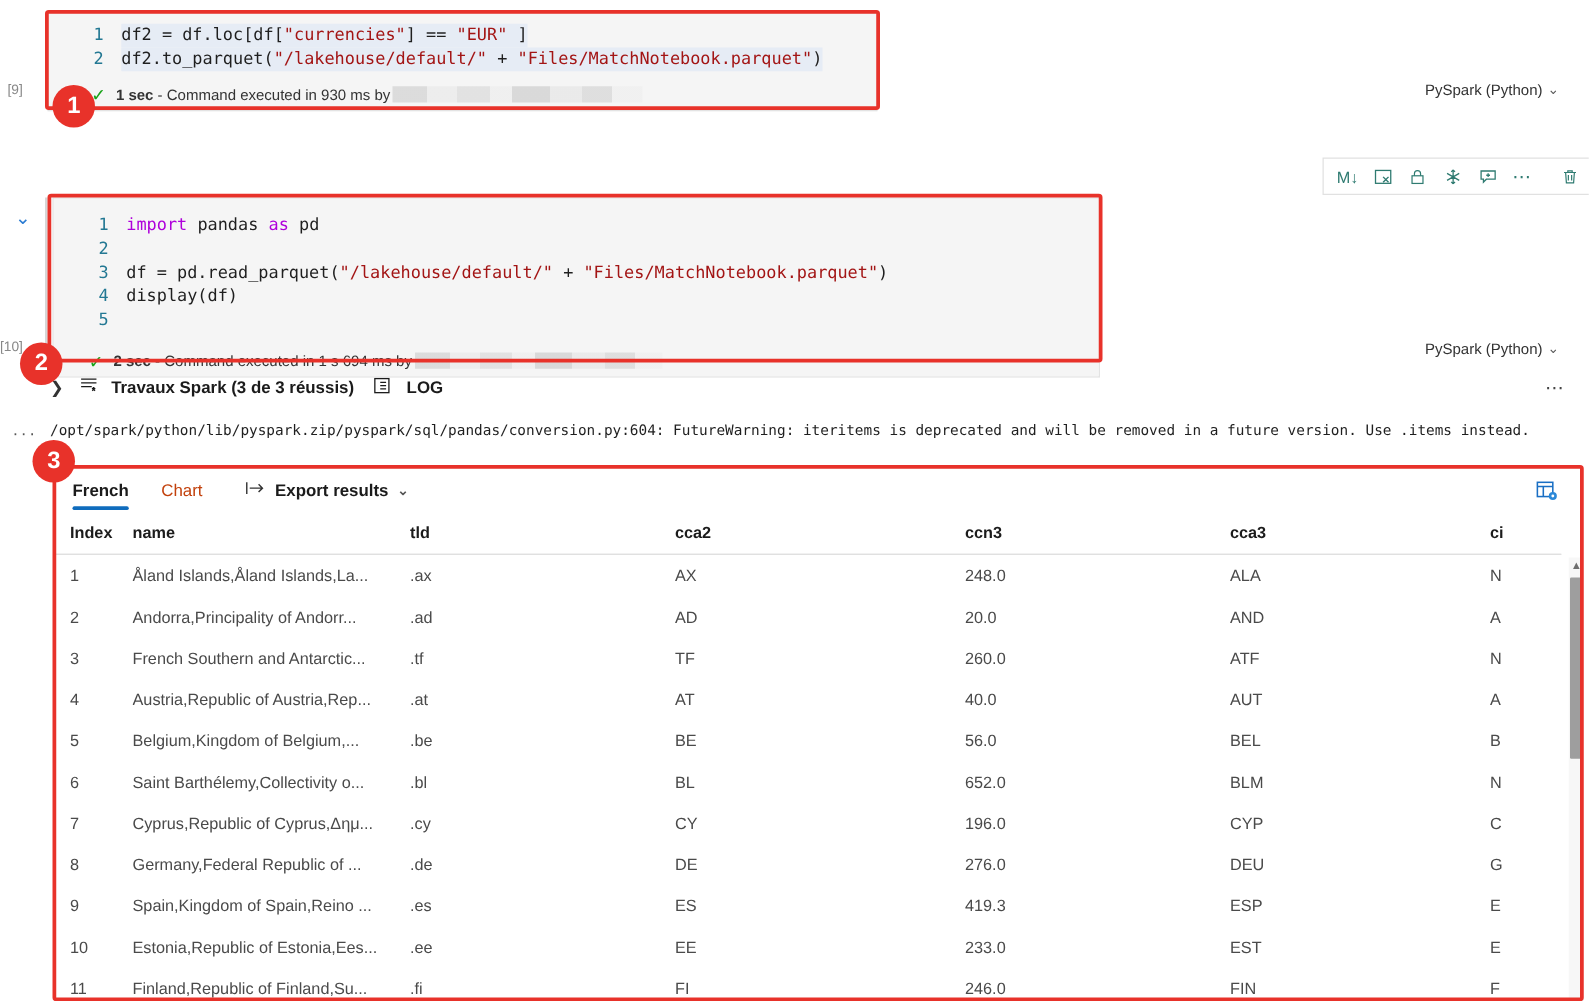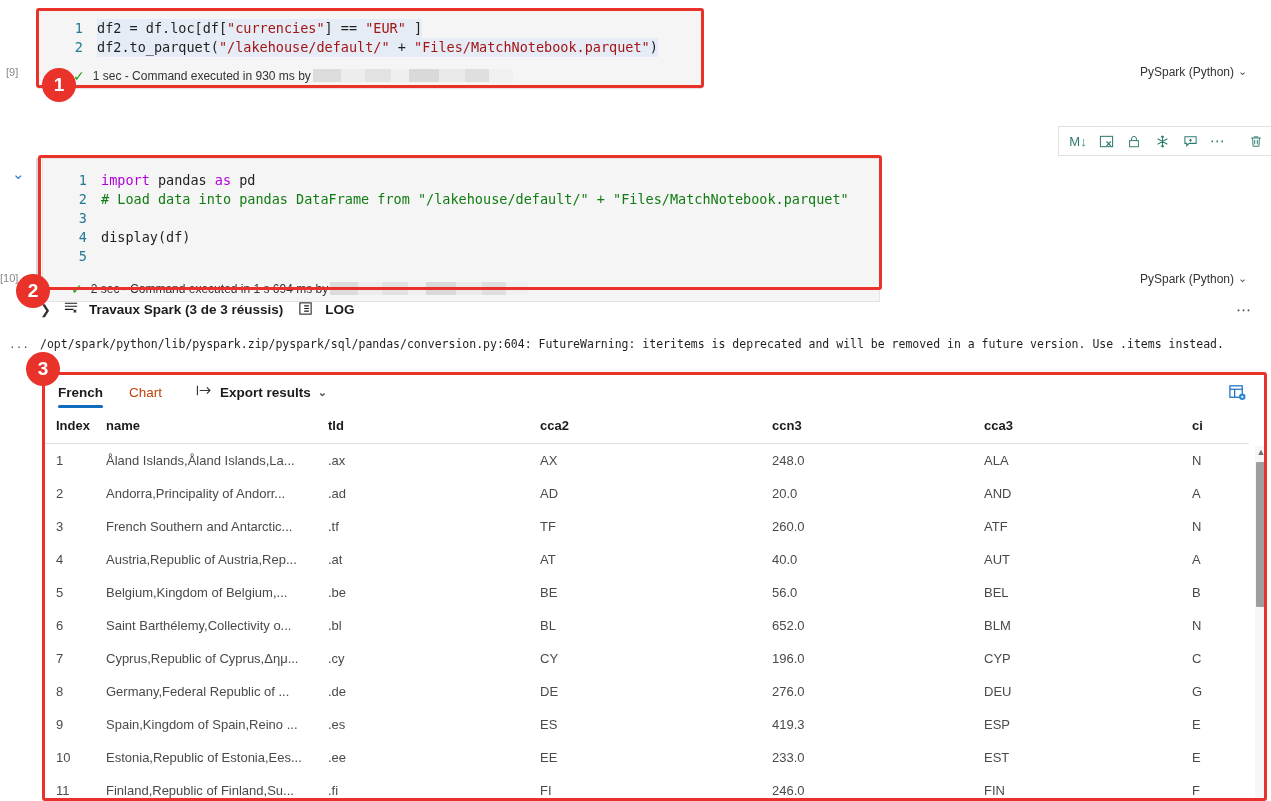--- a/index.html
+++ b/index.html
@@ -69,21 +69,21 @@
     align-items: center;
     height: 25px;
     padding-left: 34px;
     font-size: 12px;
     color: #333;
     background: #f5f5f5;
     position: relative;
   }
   .check { color: #19a319; font-size: 14px; margin-right: 8px; line-height: 1; }
   .status-txt { white-space: nowrap; }
-  .status-txt b { font-weight: normal; }
+  .status-txt b { font-weight: bold; }
   .redact {
     display: inline-block;
     height: 13px;
     margin-left: 2px;
     background: linear-gradient(90deg,
       #d9d9d9 0 28px, #ececec 28px 52px, #e0e0e0 52px 78px,
       #efefef 78px 96px, #d6d6d6 96px 126px, #e9e9e9 126px 152px,
       #dcdcdc 152px 176px, #f0f0f0 176px 200px);
     vertical-align: -2px;
     opacity: .9;
@@ -322,22 +322,22 @@
     </div>
   </div>
 
   <div class="collapse-chev" style="left:12px; top:165px;">⌄</div>
   <div class="gutter-bar" style="left:36px; top:158px; height:130px;"></div>
 
   <div class="cell" style="left:42px; top:158px; width:838px;">
     <div class="cell-body" style="width:838px;">
       <div class="code-area" style="padding-top:12px;padding-bottom:10px;" id="code2">
           <div class="code-line"><span class="ln">1</span><span class="code-txt"><span class="tok-kw">import</span><span> pandas </span><span class="tok-kw">as</span><span> pd</span></span></div>
-          <div class="code-line"><span class="ln">2</span><span class="code-txt"><span class="tok-com"># Load data into pandas DataFrame from "/lakehouse/default/" + "Files/MatchNotebook.parquet"</span></span></div>
-          <div class="code-line"><span class="ln">3</span></div>
+          <div class="code-line"><span class="ln">2</span></div>
+          <div class="code-line"><span class="ln">3</span><span class="code-txt"><span>df = pd.read_parquet(</span><span class="tok-str">"/lakehouse/default/"</span><span> + </span><span class="tok-str">"Files/MatchNotebook.parquet"</span><span>)</span></span></div>
           <div class="code-line"><span class="ln">4</span><span class="code-txt"><span>display(df)</span></span></div>
           <div class="code-line"><span class="ln">5</span><span class="code-txt"><span></span></span></div>
         </div>
       <div class="cell-status" style="padding-left:28px;">
         <span class="check">✓</span>
         <span class="status-txt"><b>2 sec</b><span> - Command executed in 1 s 694 ms by</span><span class="redact" style="width:198px"></span></span>
       </div>
     </div>
   </div>
   <div class="exec-label" style="left:0; top:272px;">[10]</div>

